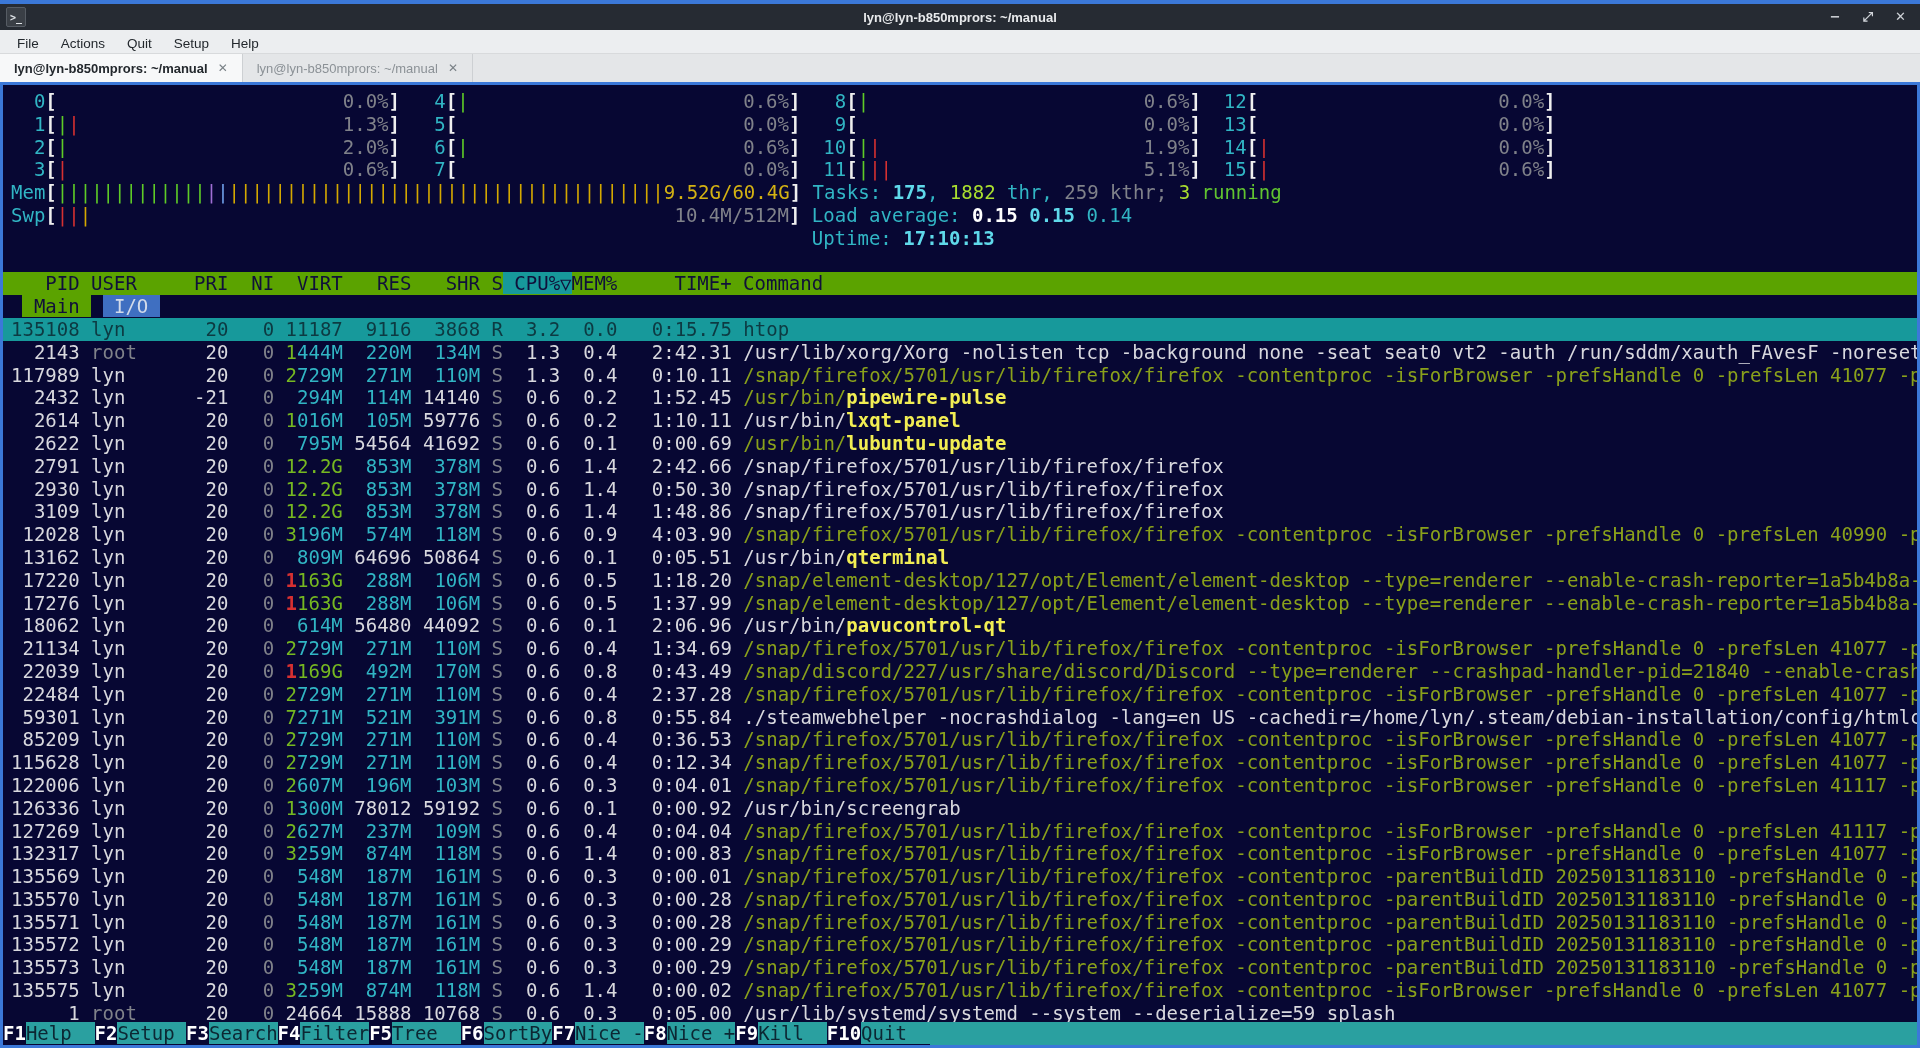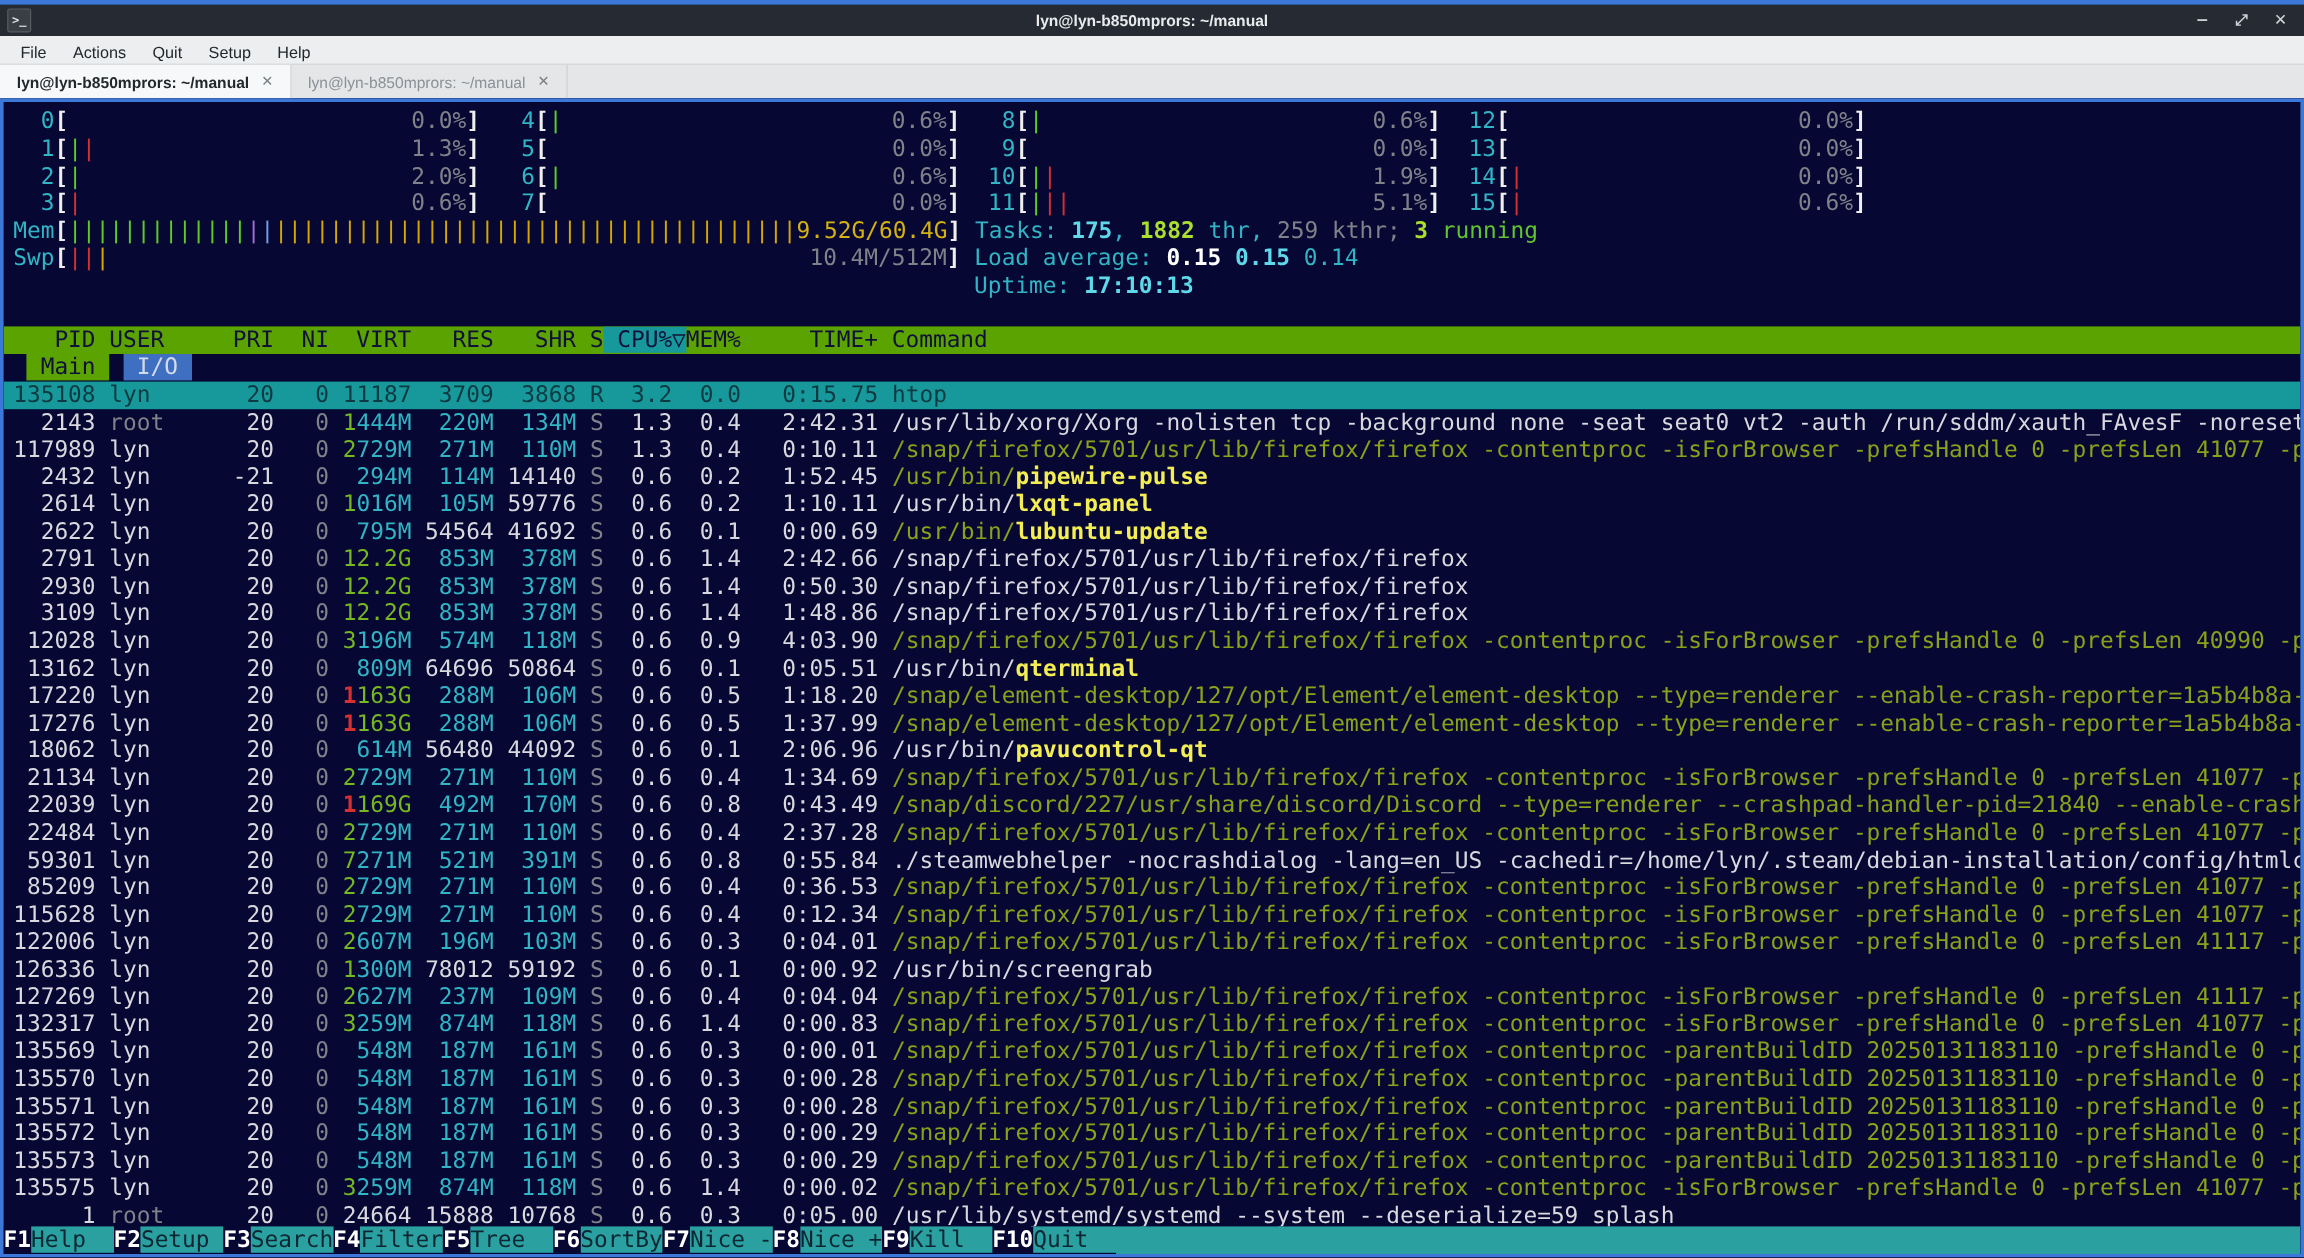--- a/index.html
+++ b/index.html
@@ -32,21 +32,21 @@
   .tline{white-space:pre;line-height:var(--lh);height:var(--lh);padding-left:8px;overflow:hidden}
   
   .w{color:var(--text-white)} .wb{color:#ffffff;font-weight:bold}
   .cy{color:var(--cyan)} .cyb{color:var(--bright-cyan);font-weight:bold}
   .gr{color:var(--gray)}
   .bk{color:#efefef;font-weight:bold}
   .gg{color:var(--value-green)} .rd{color:var(--red);font-weight:bold}
   .memv{color:var(--mem-yellow)}
   .bg{color:var(--green-bar)} .br{color:var(--red)} .by{color:var(--yellow-bar)}
   .bp{color:var(--purple-bar)} .bb{color:var(--blue-bar)}
-  .tg{color:var(--tasks-green);font-weight:bold} .rn{color:var(--running-green)}
+  .tg{color:var(--tasks-green);font-weight:normal} .rn{color:var(--running-green)}
   .lw{color:#ffffff;font-weight:bold}
   .cmdg{color:var(--cmd-green)} .yel{color:var(--basename-yellow);font-weight:bold}
   .tabmain{background:var(--header-green);color:#10103a}
   .tabio{background:var(--io-tab-blue);color:#d3dbea}
   .phead{background:var(--header-green);color:#10103a}
   .sorthd{background:var(--selected-teal);color:#10103a}
   .sel{background:var(--selected-teal)}
   .sel span{color:#0d3a42 !important;font-weight:400 !important}
   .fnbar{position:absolute;left:0;right:0;bottom:0;display:flex;height:var(--lh);
     line-height:var(--lh);white-space:pre;background:var(--terminal-bg)}
@@ -96,21 +96,21 @@
         <div class="tline">                                                                      <span><span class="cy">Uptime: </span><span class="cyb">17:10:13</span></span></div>
         <div class="tline"> </div>
       </div>
     <div id="phead">
         <div class="tline phead">   PID USER     PRI  NI  VIRT   RES   SHR S<span class="sorthd"> CPU%▽</span>MEM%     TIME+ Command</div>
       </div>
     <div id="viewtabs">
         <div class="tline"> <span class="tabmain"> Main </span> <span class="tabio"> I/O </span></div>
       </div>
     <div id="plist">
-        <div class="tline sel"><span class="w">135108</span> <span class="w">lyn      </span><span class="w"> 20</span> <span class="gr">  0</span> <span class="w">11187</span>  <span class="w">3709</span>  <span class="w">3868</span> <span class="wb">R</span> <span class="w"> 3.2</span> <span class="w"> 0.0</span> <span class="w">  0:15.75</span> <span class="w">htop</span></div>
+        <div class="tline sel"><span class="w">135108</span> <span class="w">lyn      </span><span class="w"> 20</span> <span class="gr">  0</span> <span class="w">11187</span>  <span class="w">9116</span>  <span class="w">3868</span> <span class="wb">R</span> <span class="w"> 3.2</span> <span class="w"> 0.0</span> <span class="w">  0:15.75</span> <span class="w">htop</span></div>
         <div class="tline"><span class="w">  2143</span> <span class="gr">root     </span><span class="w"> 20</span> <span class="gr">  0</span> <span class="gg">1</span><span class="cy">444M</span>  <span class="cy">220M</span>  <span class="cy">134M</span> <span class="gr">S</span> <span class="w"> 1.3</span> <span class="w"> 0.4</span> <span class="w">  2:42.31</span> <span class="w">/usr/lib/xorg/Xorg -nolisten tcp -background none -seat seat0 vt2 -auth /run/sddm/xauth_FAvesF -noreset -di</span></div>
         <div class="tline"><span class="w">117989</span> <span class="w">lyn      </span><span class="w"> 20</span> <span class="gr">  0</span> <span class="gg">2</span><span class="cy">729M</span>  <span class="cy">271M</span>  <span class="cy">110M</span> <span class="gr">S</span> <span class="w"> 1.3</span> <span class="w"> 0.4</span> <span class="w">  0:10.11</span> <span class="cmdg">/snap/firefox/5701/usr/lib/firefox/firefox -contentproc -isForBrowser -prefsHandle 0 -prefsLen 41077 -prefM</span></div>
         <div class="tline"><span class="w">  2432</span> <span class="w">lyn      </span><span class="w">-21</span> <span class="gr">  0</span>  <span class="cy">294M</span>  <span class="cy">114M</span> <span class="w">14140</span> <span class="gr">S</span> <span class="w"> 0.6</span> <span class="w"> 0.2</span> <span class="w">  1:52.45</span> <span class="cmdg">/usr/bin/</span><span class="yel">pipewire-pulse</span></div>
         <div class="tline"><span class="w">  2614</span> <span class="w">lyn      </span><span class="w"> 20</span> <span class="gr">  0</span> <span class="gg">1</span><span class="cy">016M</span>  <span class="cy">105M</span> <span class="w">59776</span> <span class="gr">S</span> <span class="w"> 0.6</span> <span class="w"> 0.2</span> <span class="w">  1:10.11</span> <span class="w">/usr/bin/</span><span class="yel">lxqt-panel</span></div>
         <div class="tline"><span class="w">  2622</span> <span class="w">lyn      </span><span class="w"> 20</span> <span class="gr">  0</span>  <span class="cy">795M</span> <span class="w">54564</span> <span class="w">41692</span> <span class="gr">S</span> <span class="w"> 0.6</span> <span class="w"> 0.1</span> <span class="w">  0:00.69</span> <span class="cmdg">/usr/bin/</span><span class="yel">lubuntu-update</span></div>
         <div class="tline"><span class="w">  2791</span> <span class="w">lyn      </span><span class="w"> 20</span> <span class="gr">  0</span> <span class="gg">12.2G</span>  <span class="cy">853M</span>  <span class="cy">378M</span> <span class="gr">S</span> <span class="w"> 0.6</span> <span class="w"> 1.4</span> <span class="w">  2:42.66</span> <span class="w">/snap/firefox/5701/usr/lib/firefox/firefox</span></div>
         <div class="tline"><span class="w">  2930</span> <span class="w">lyn      </span><span class="w"> 20</span> <span class="gr">  0</span> <span class="gg">12.2G</span>  <span class="cy">853M</span>  <span class="cy">378M</span> <span class="gr">S</span> <span class="w"> 0.6</span> <span class="w"> 1.4</span> <span class="w">  0:50.30</span> <span class="w">/snap/firefox/5701/usr/lib/firefox/firefox</span></div>
         <div class="tline"><span class="w">  3109</span> <span class="w">lyn      </span><span class="w"> 20</span> <span class="gr">  0</span> <span class="gg">12.2G</span>  <span class="cy">853M</span>  <span class="cy">378M</span> <span class="gr">S</span> <span class="w"> 0.6</span> <span class="w"> 1.4</span> <span class="w">  1:48.86</span> <span class="w">/snap/firefox/5701/usr/lib/firefox/firefox</span></div>
         <div class="tline"><span class="w"> 12028</span> <span class="w">lyn      </span><span class="w"> 20</span> <span class="gr">  0</span> <span class="gg">3</span><span class="cy">196M</span>  <span class="cy">574M</span>  <span class="cy">118M</span> <span class="gr">S</span> <span class="w"> 0.6</span> <span class="w"> 0.9</span> <span class="w">  4:03.90</span> <span class="cmdg">/snap/firefox/5701/usr/lib/firefox/firefox -contentproc -isForBrowser -prefsHandle 0 -prefsLen 40990 -prefM</span></div>
         <div class="tline"><span class="w"> 13162</span> <span class="w">lyn      </span><span class="w"> 20</span> <span class="gr">  0</span>  <span class="cy">809M</span> <span class="w">64696</span> <span class="w">50864</span> <span class="gr">S</span> <span class="w"> 0.6</span> <span class="w"> 0.1</span> <span class="w">  0:05.51</span> <span class="w">/usr/bin/</span><span class="yel">qterminal</span></div>

